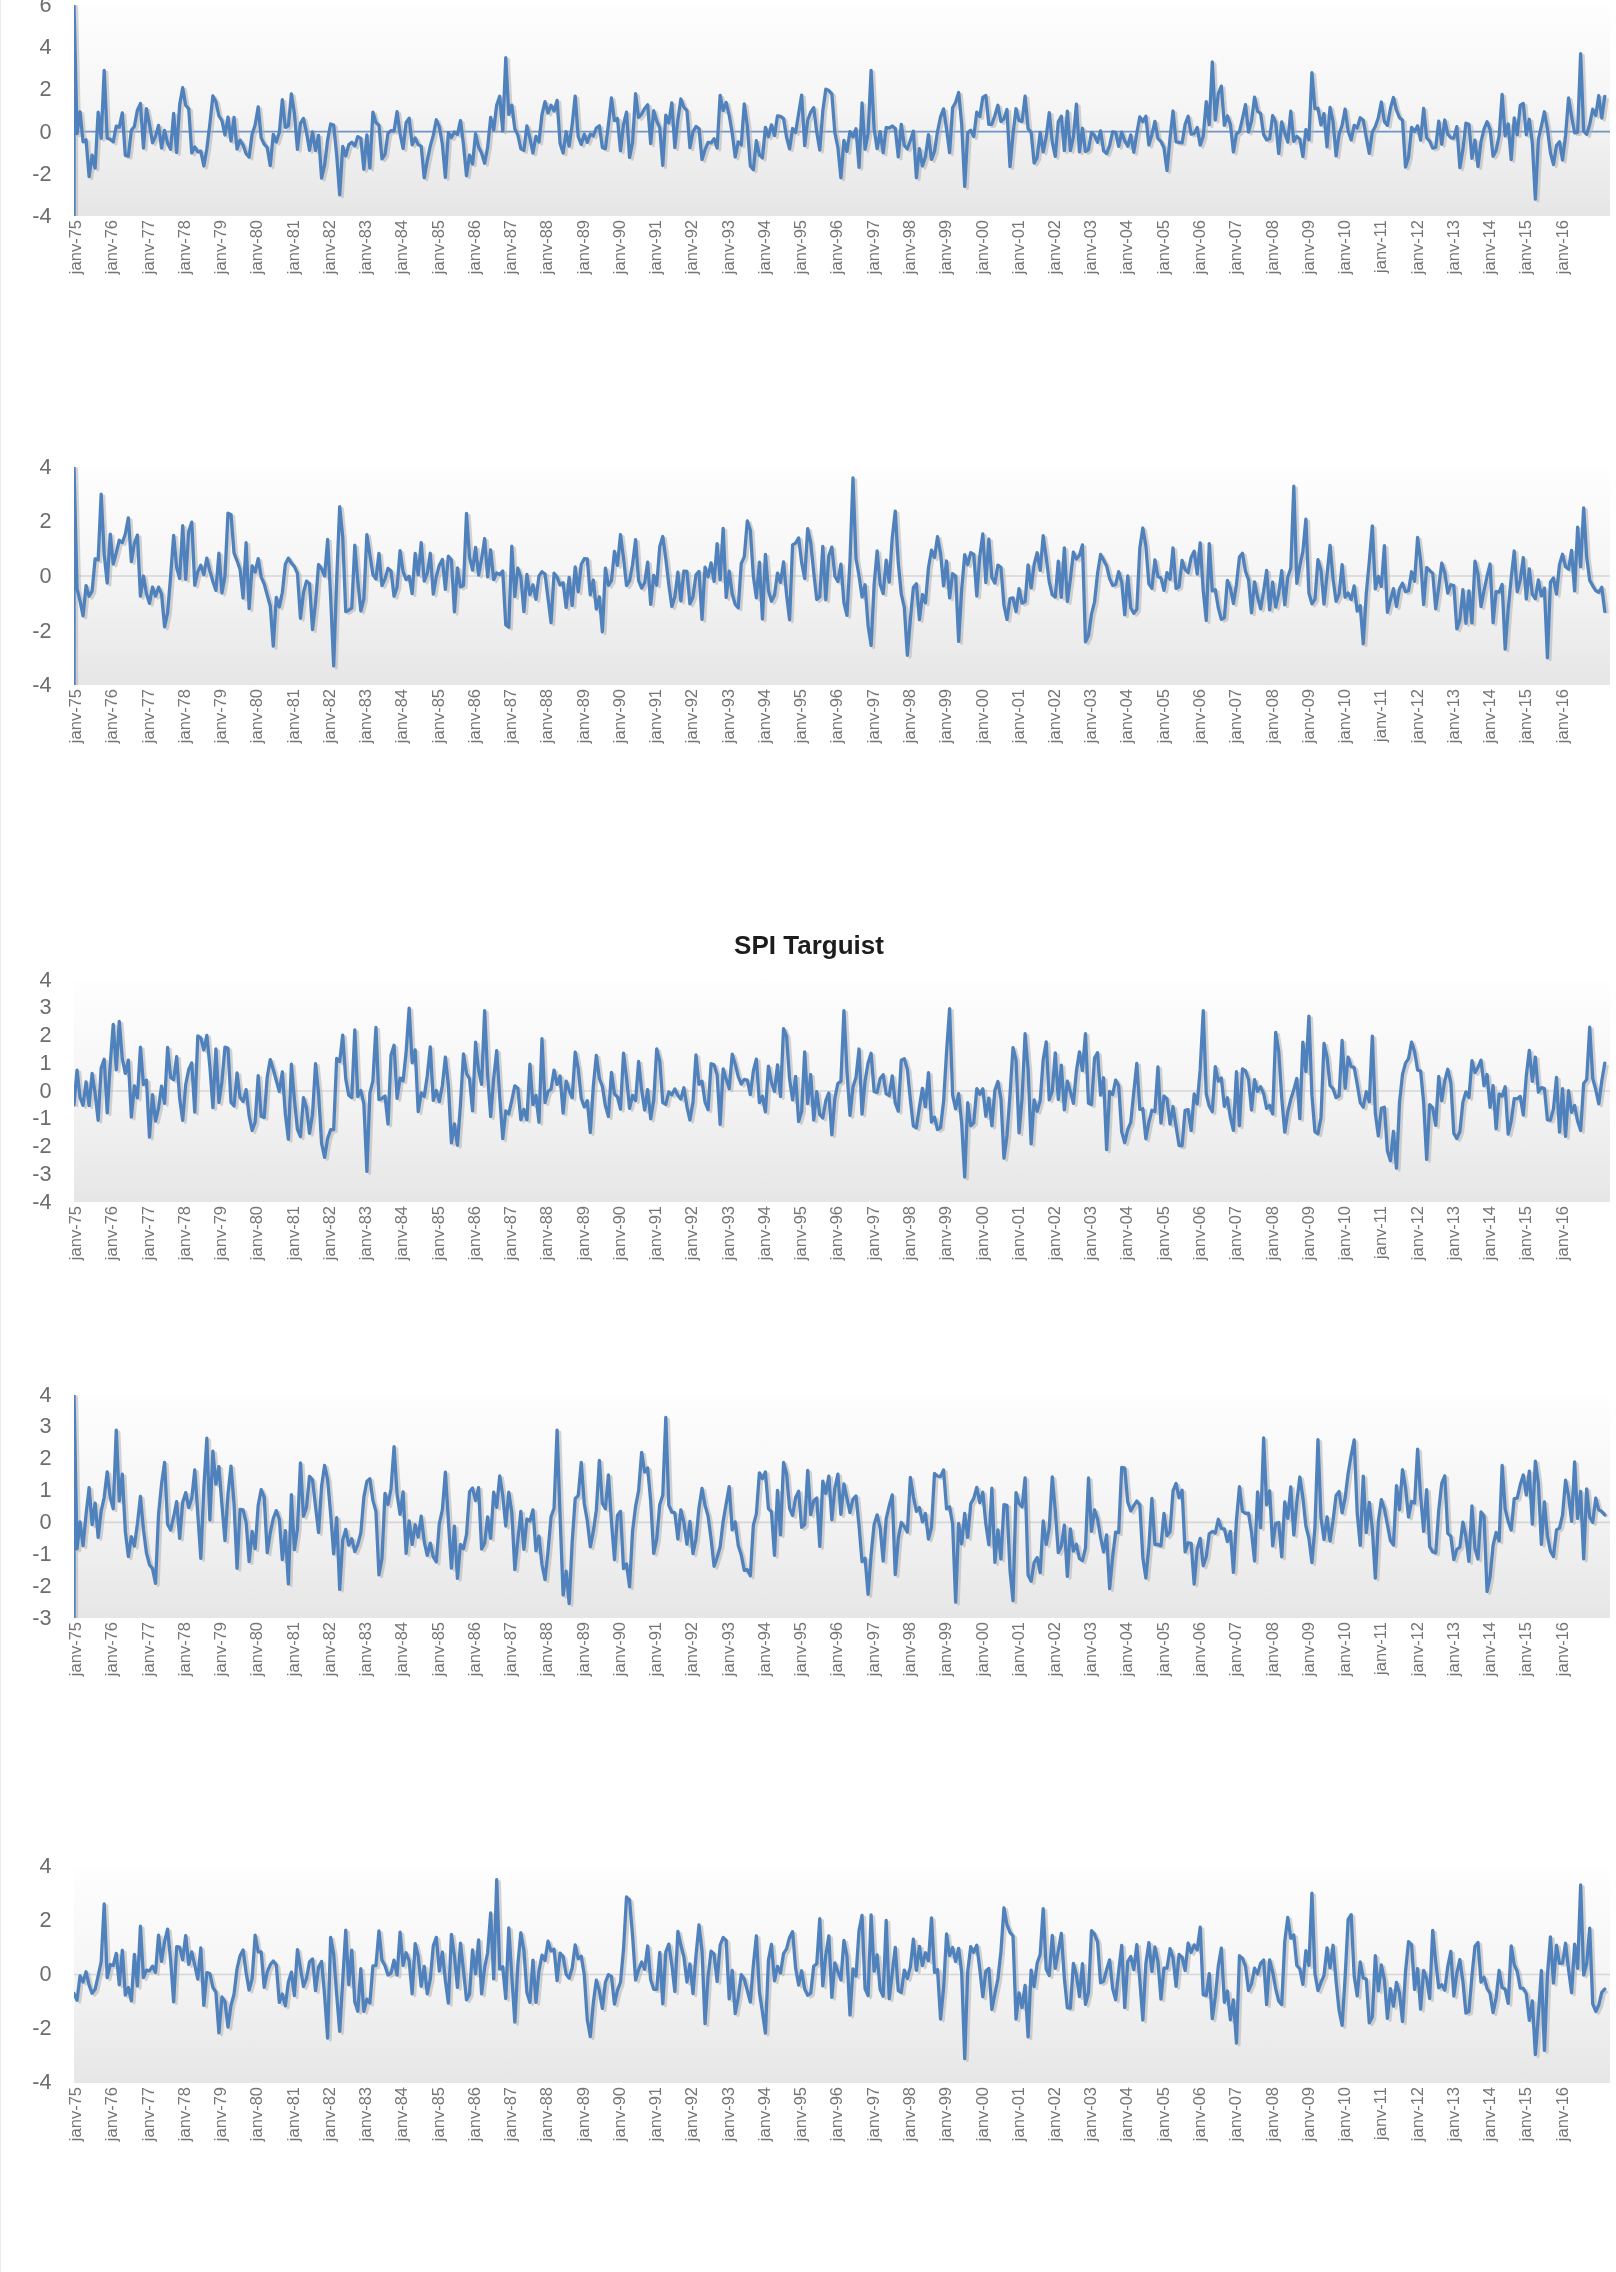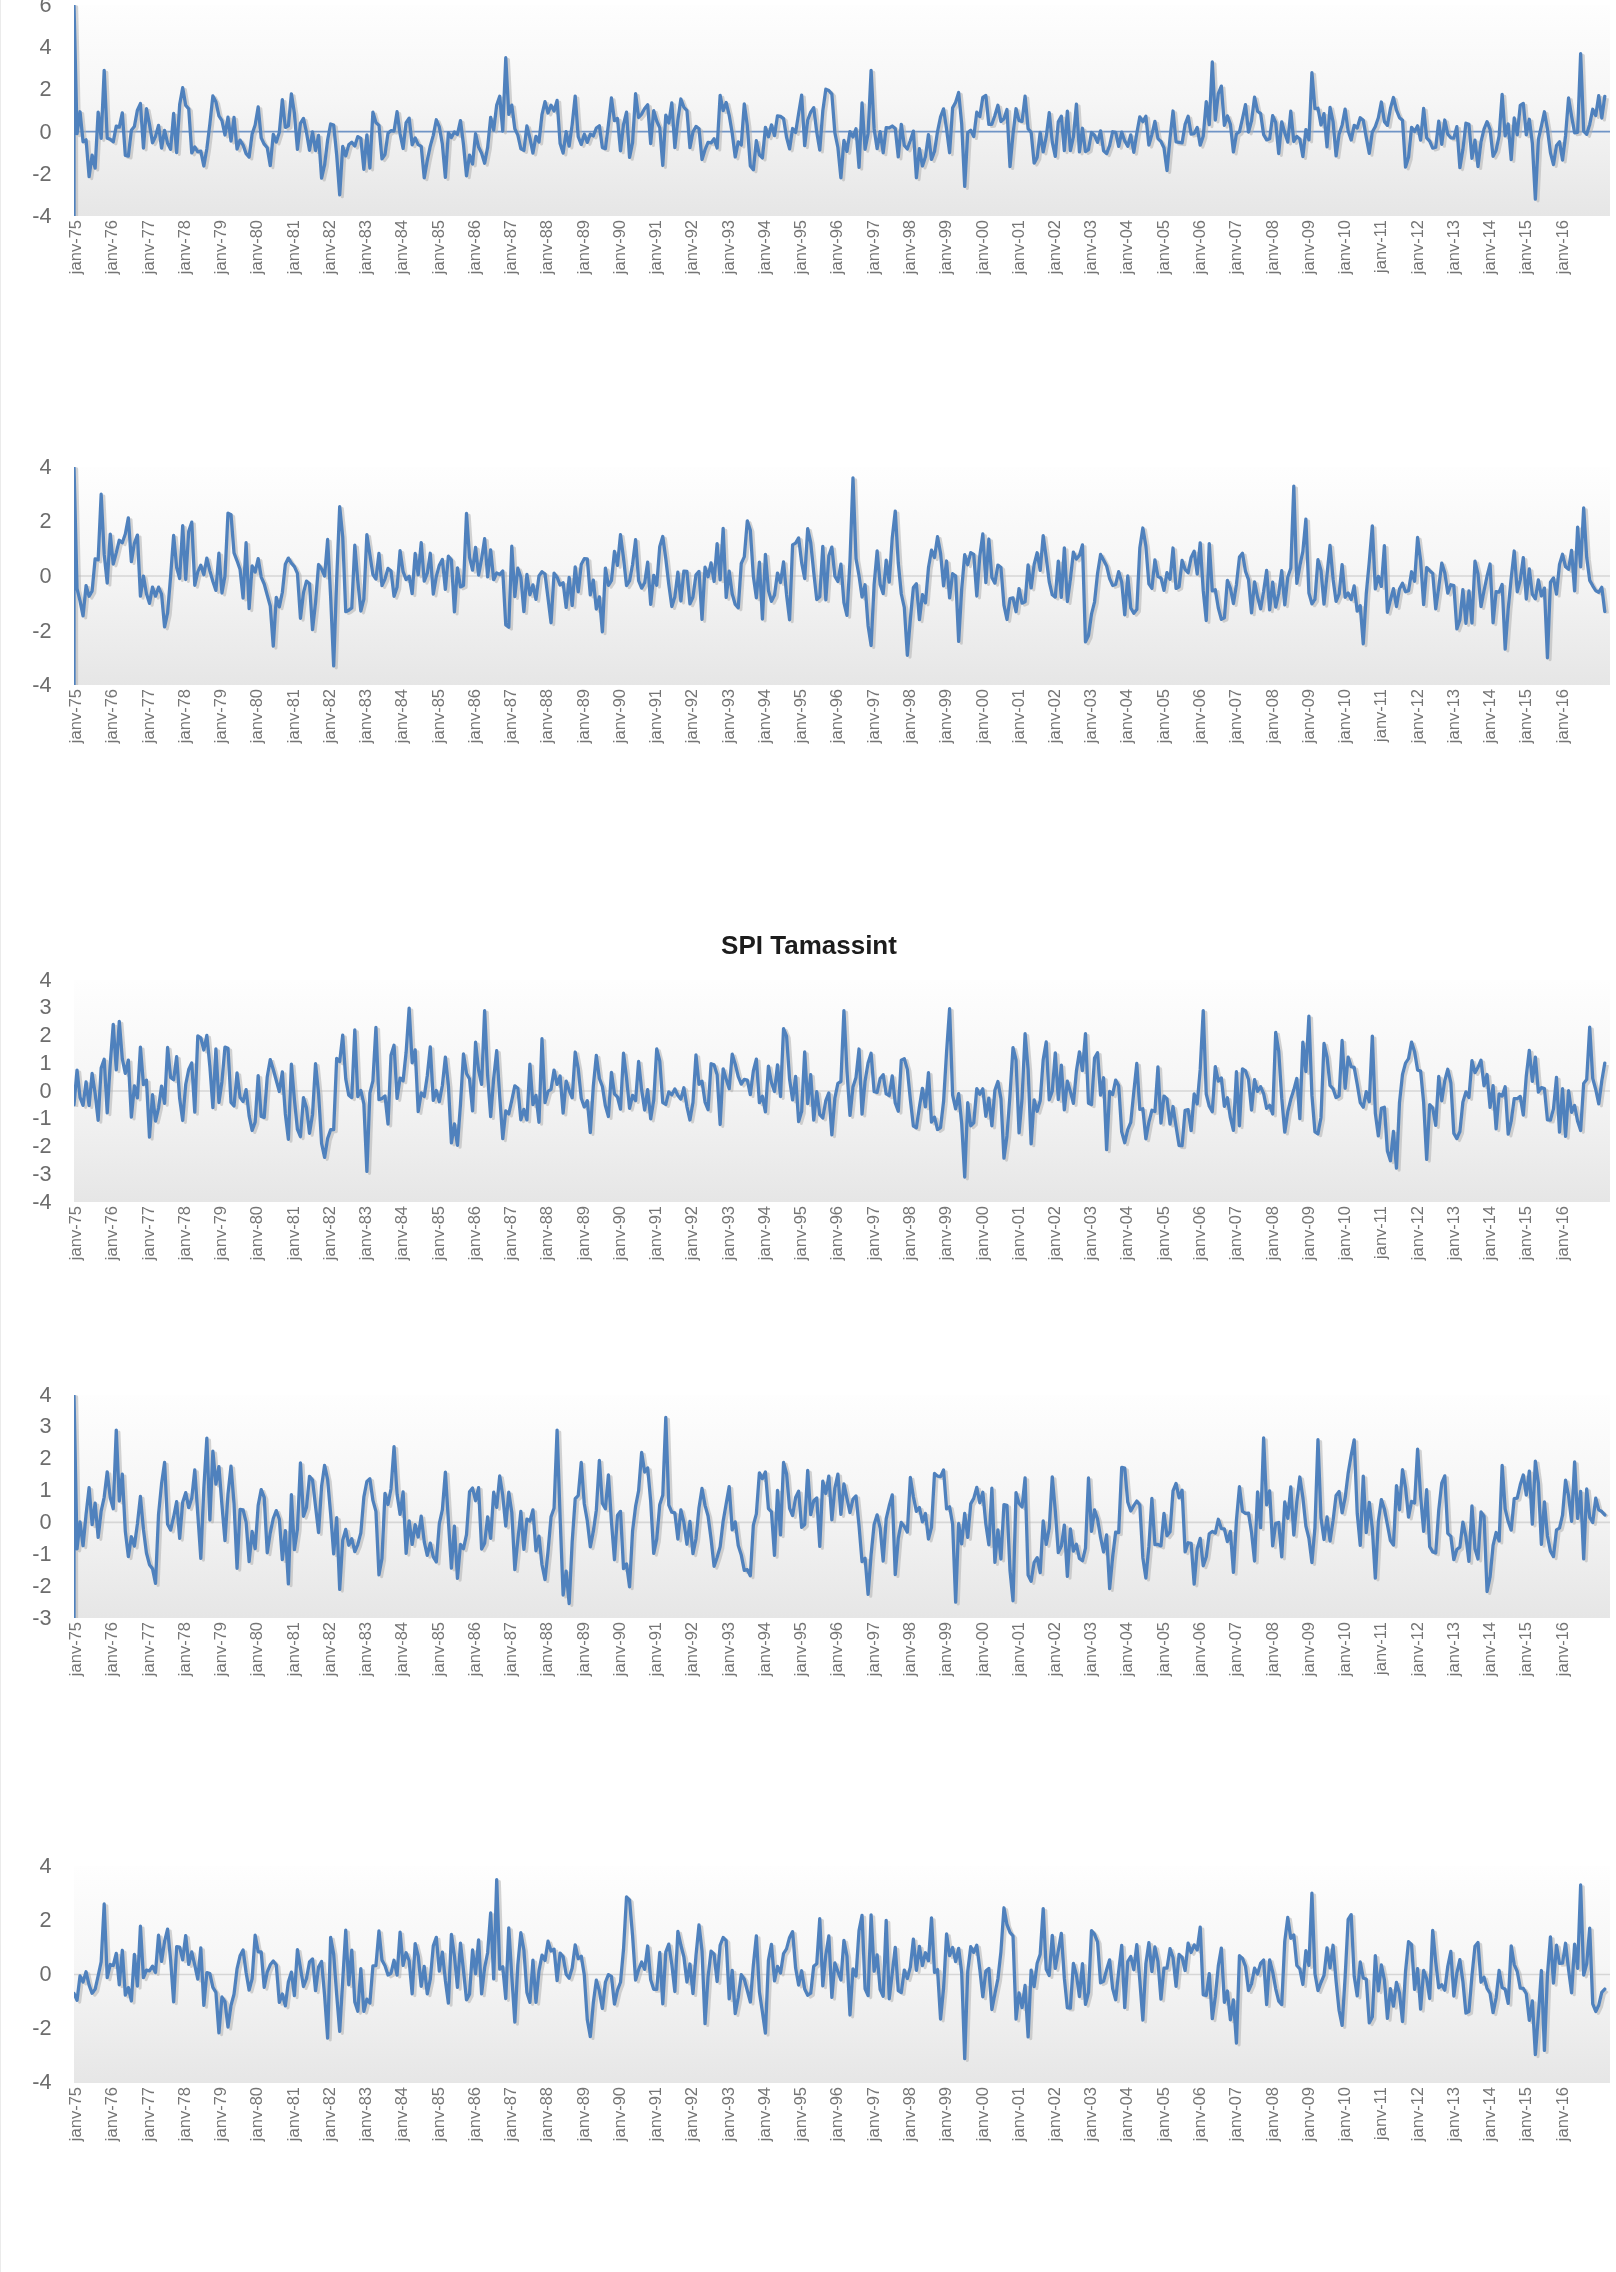--- a/index.html
+++ b/index.html
@@ -184,21 +184,21 @@
       <div class="xl" style="left: 1259px;">janv-11</div>
       <div class="xl" style="left: 1296px;">janv-12</div>
       <div class="xl" style="left: 1332px;">janv-13</div>
       <div class="xl" style="left: 1368px;">janv-14</div>
       <div class="xl" style="left: 1404px;">janv-15</div>
       <div class="xl" style="left: 1441px;">janv-16</div>
     </div>
 </section>
 
 <section class="chart" style="height:459px;padding-top:15.6px;">
-  <h2 class="title">SPI Tamassint</h2>
+  <h2 class="title">SPI Targuist</h2>
   <div class="row" style="height:222px;">
     <div class="yaxis">
         <div class="yl" style="top: -12px;">4</div>
         <div class="yl" style="top: 15.6px;">3</div>
         <div class="yl" style="top: 43px;">2</div>
         <div class="yl" style="top: 71px;">1</div>
         <div class="yl" style="top: 99px;">0</div>
         <div class="yl" style="top: 126px;">-1</div>
         <div class="yl" style="top: 154px;">-2</div>
         <div class="yl" style="top: 182px;">-3</div>

